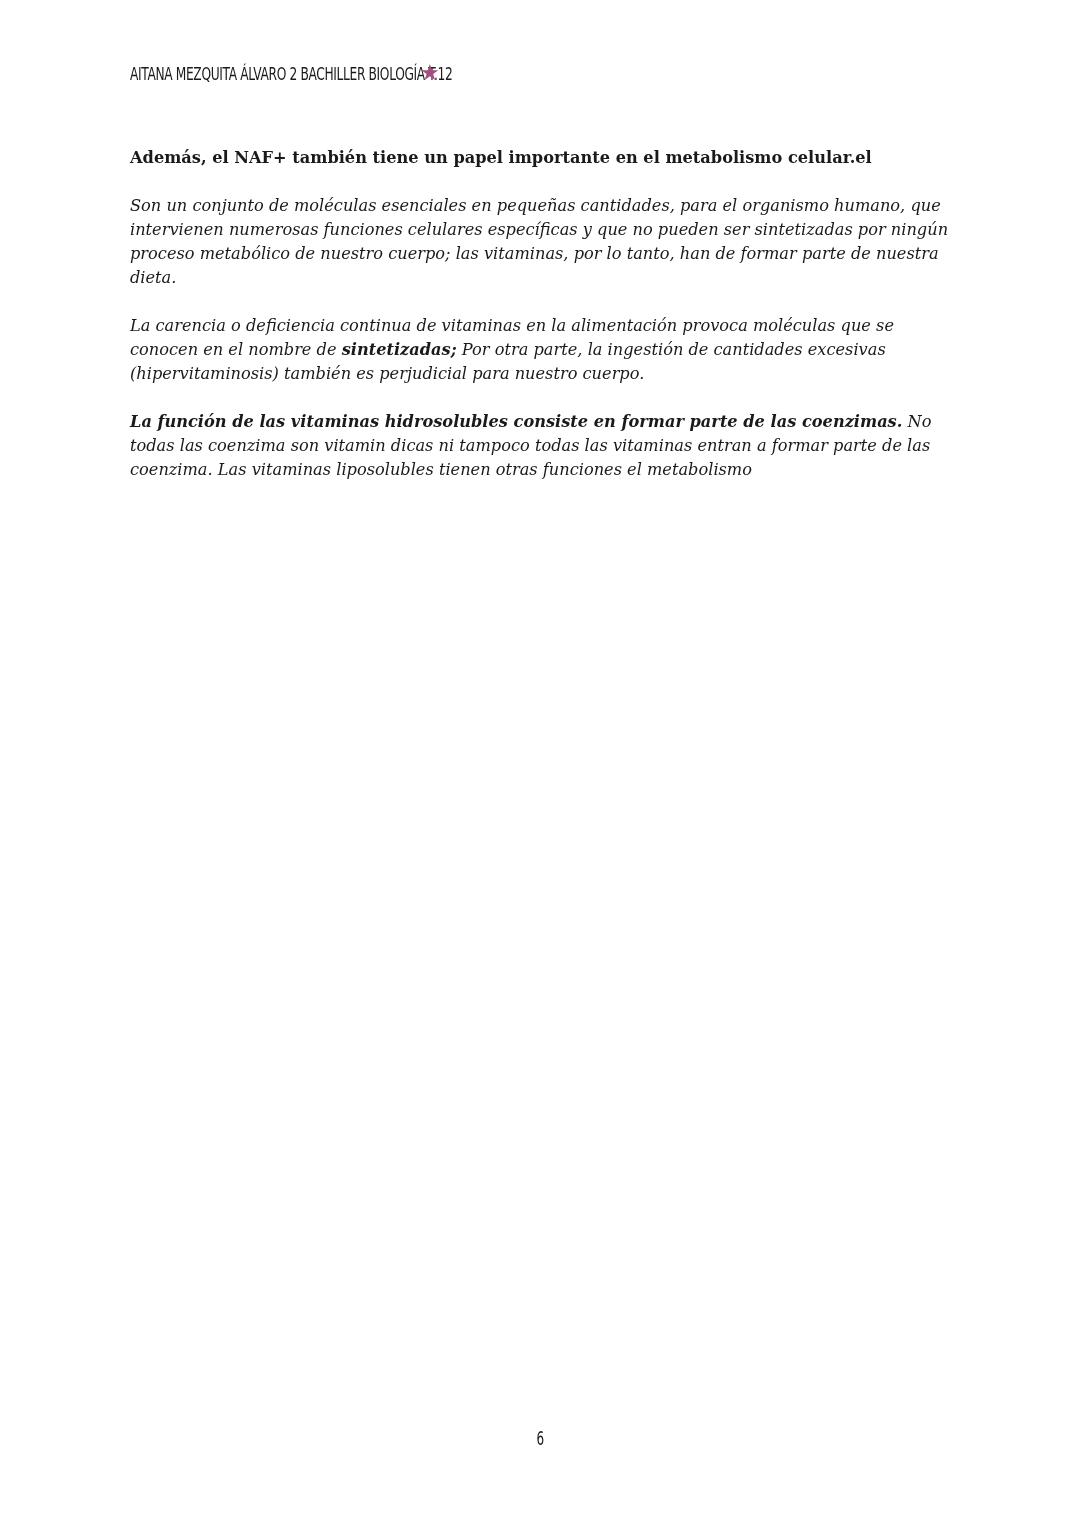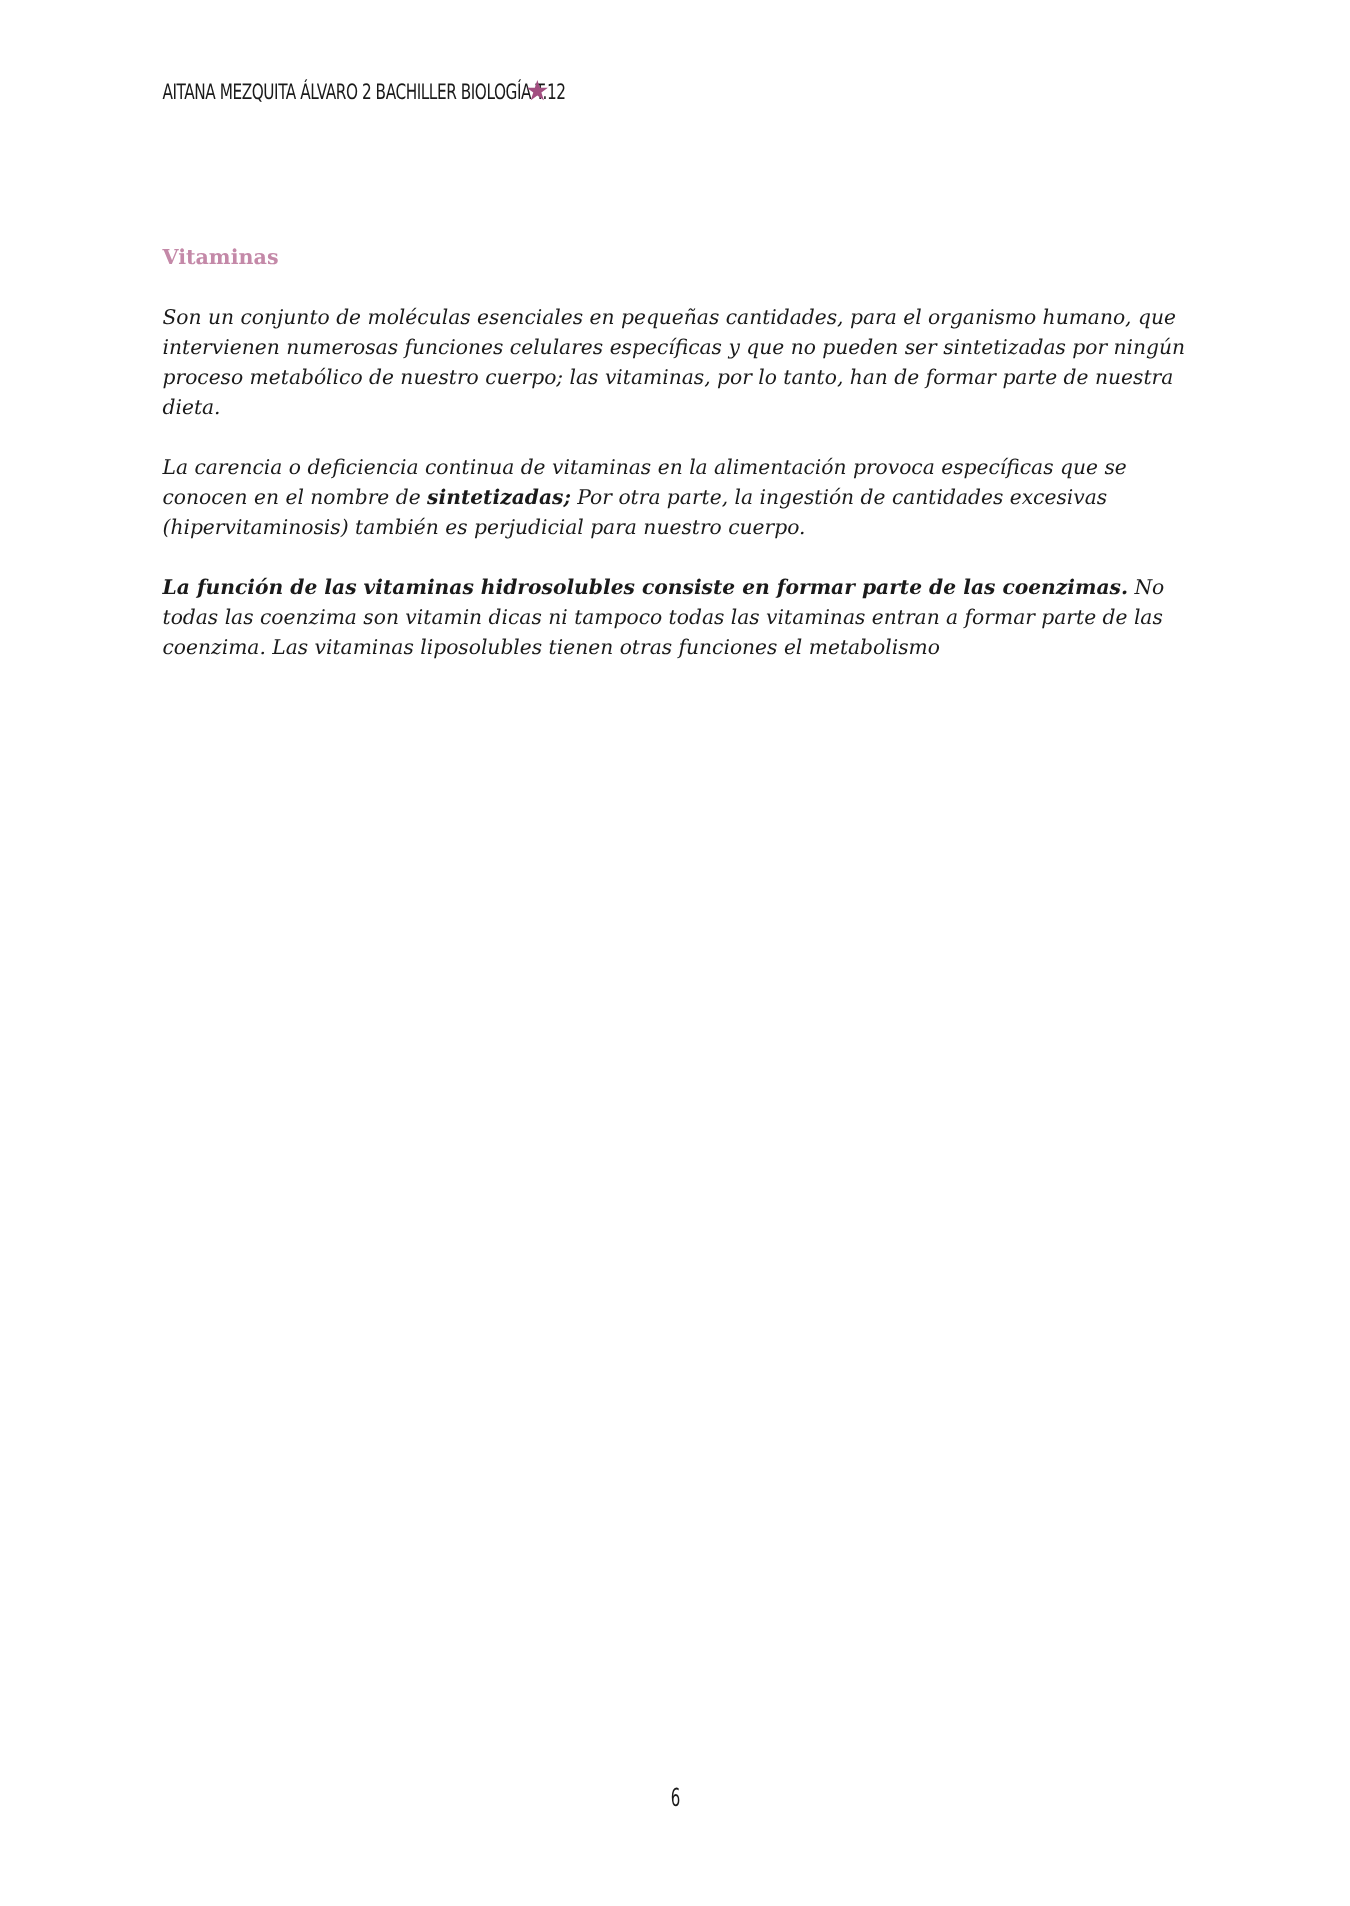--- a/index.html
+++ b/index.html
@@ -82,31 +82,30 @@
 </head>
 <body>
 
 <div class="page-header">
   <span class="header-text">AITANA MEZQUITA ÁLVARO 2 BACHILLER BIOLOGÍA T.12</span>
   <span class="header-star">★</span>
 </div>
 
 <div class="content">
   <p class="lead">
-    <br>
+    <span>Además, el NAF+ también tiene un papel importante en el metabolismo celular.el</span><br>
   </p>
 
-  <p class="section-heading">Vitaminas</p>
 
   <p class="para">
     <span>Son un conjunto de moléculas esenciales en pequeñas cantidades, para el organismo humano, que intervienen numerosas funciones celulares específicas y que no pueden ser sintetizadas por ningún proceso metabólico de nuestro cuerpo; las vitaminas, por lo tanto, han de formar parte de nuestra dieta.</span>
   </p>
 
   <p class="para">
-    <span>La carencia o deficiencia continua de vitaminas en la alimentación provoca específicas que se conocen en el nombre de </span><b>sintetizadas;</b><span> Por otra parte, la ingestión de cantidades excesivas (hipervitaminosis) también es perjudicial para nuestro cuerpo.</span>
+    <span>La carencia o deficiencia continua de vitaminas en la alimentación provoca moléculas que se conocen en el nombre de </span><b>sintetizadas;</b><span> Por otra parte, la ingestión de cantidades excesivas (hipervitaminosis) también es perjudicial para nuestro cuerpo.</span>
   </p>
 
   <p class="para">
     <b>La función de las vitaminas hidrosolubles consiste en formar parte de las coenzimas.</b><span> No todas las coenzima son vitamin dicas ni tampoco todas las vitaminas entran a formar parte de las coenzima. Las vitaminas liposolubles tienen otras funciones el metabolismo</span>
   </p>
 
 </div>
 
 <div class="page-number">6</div>
 

